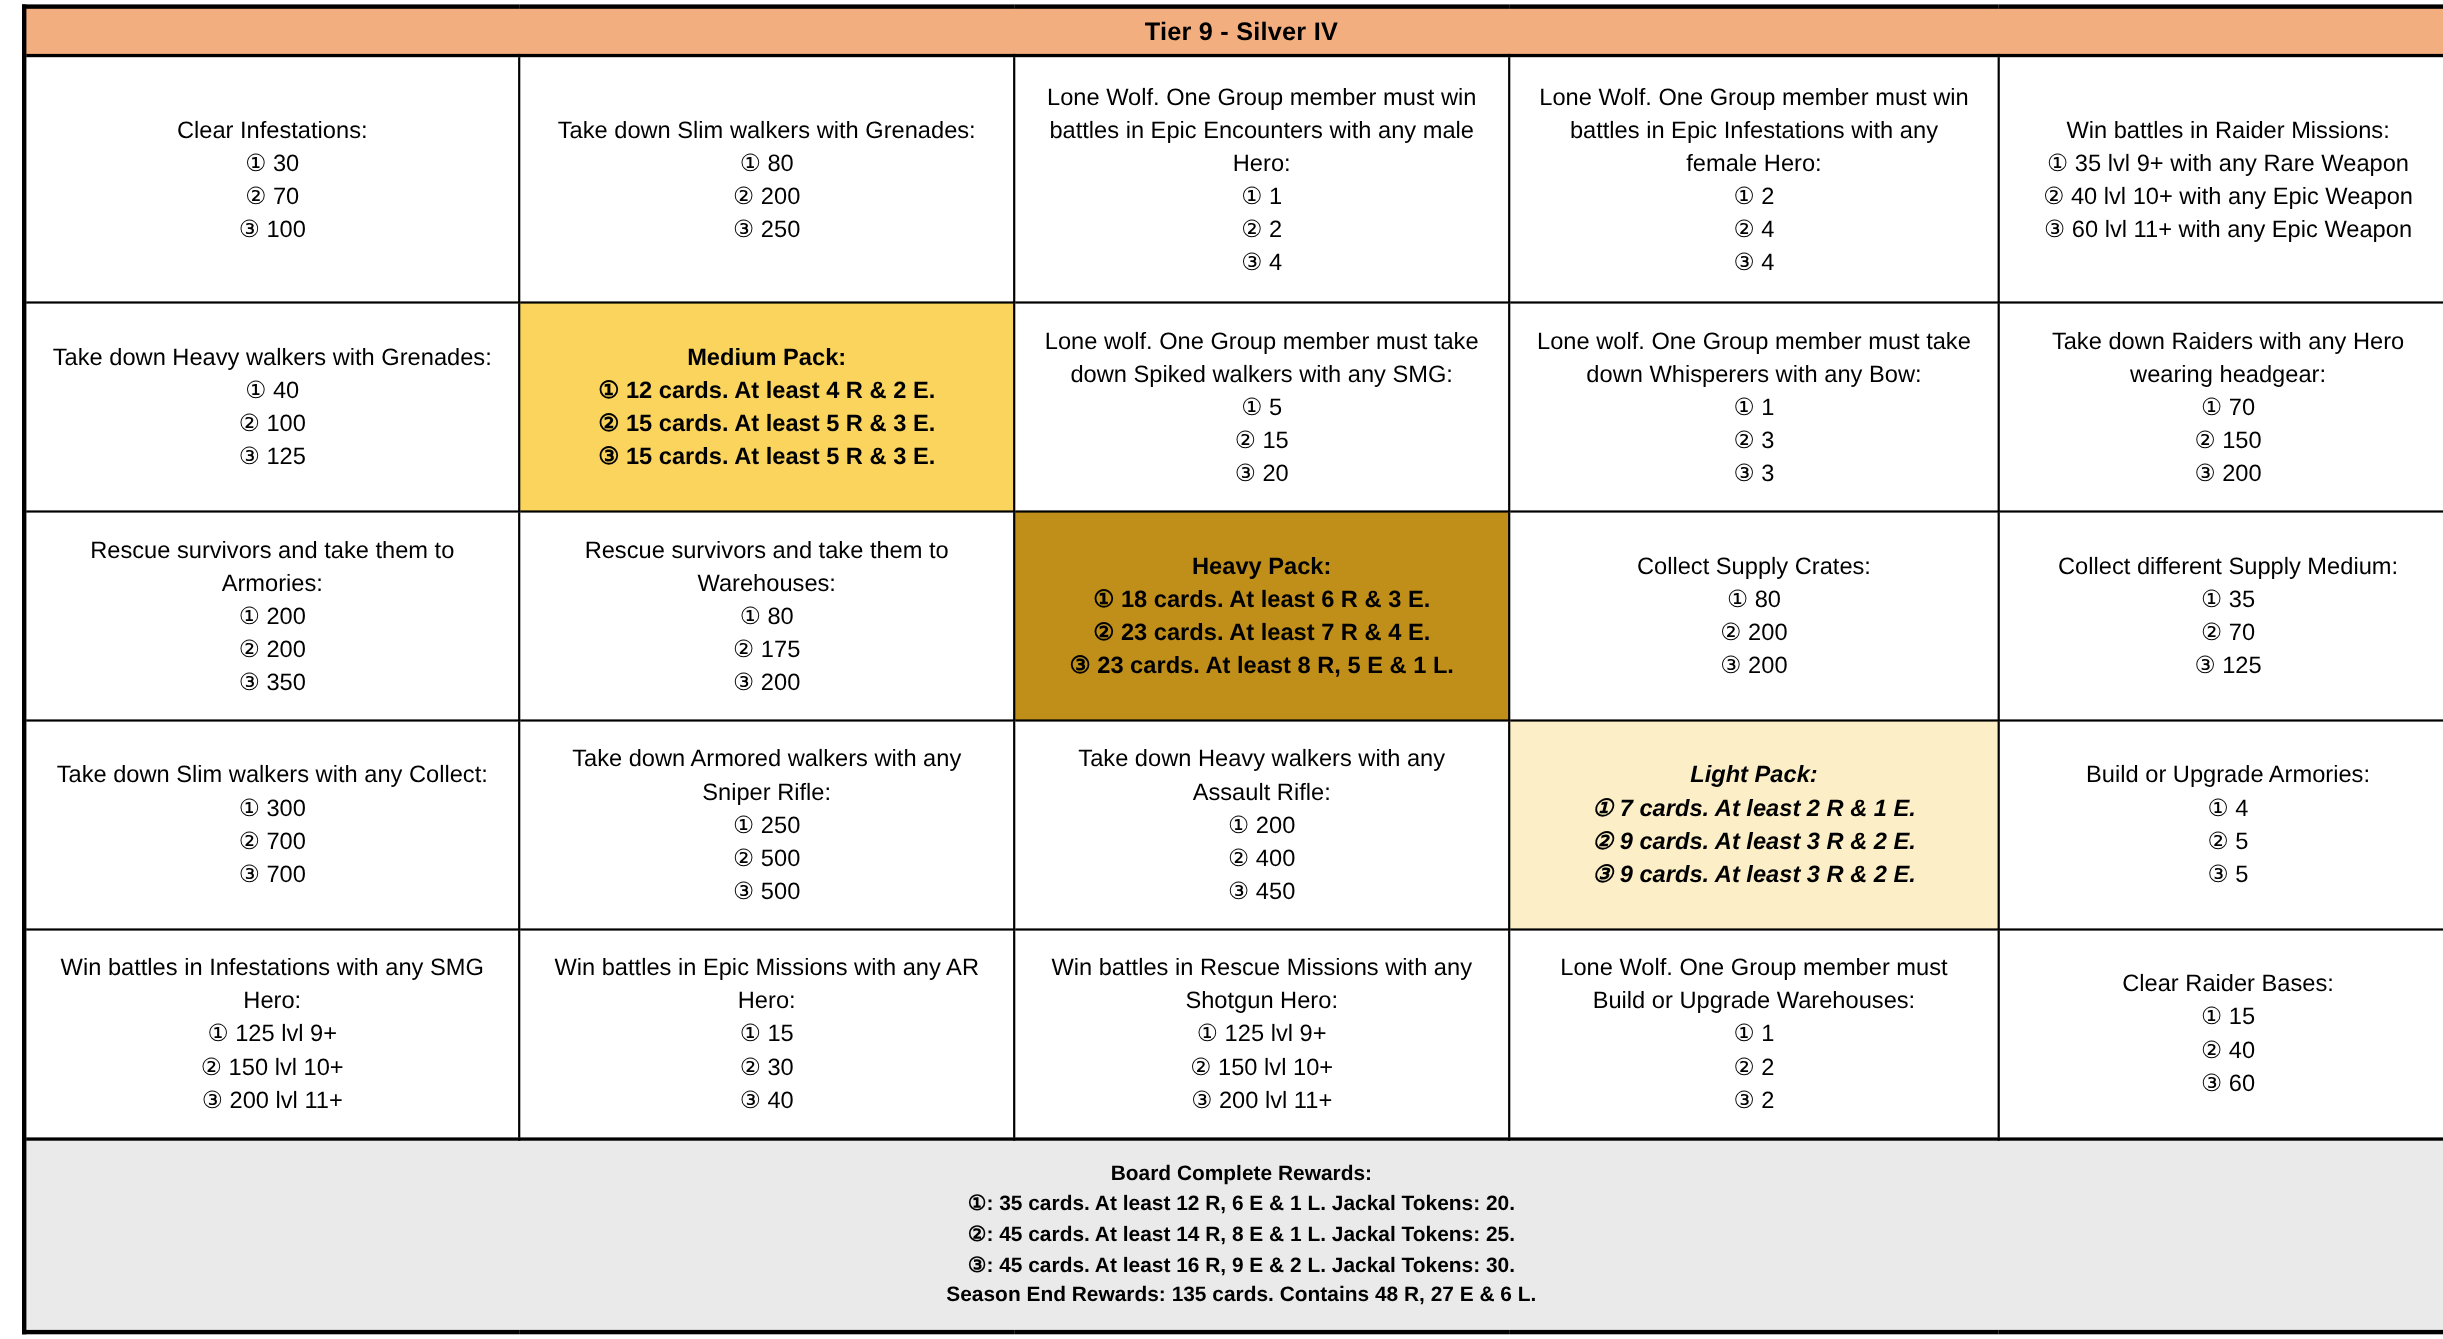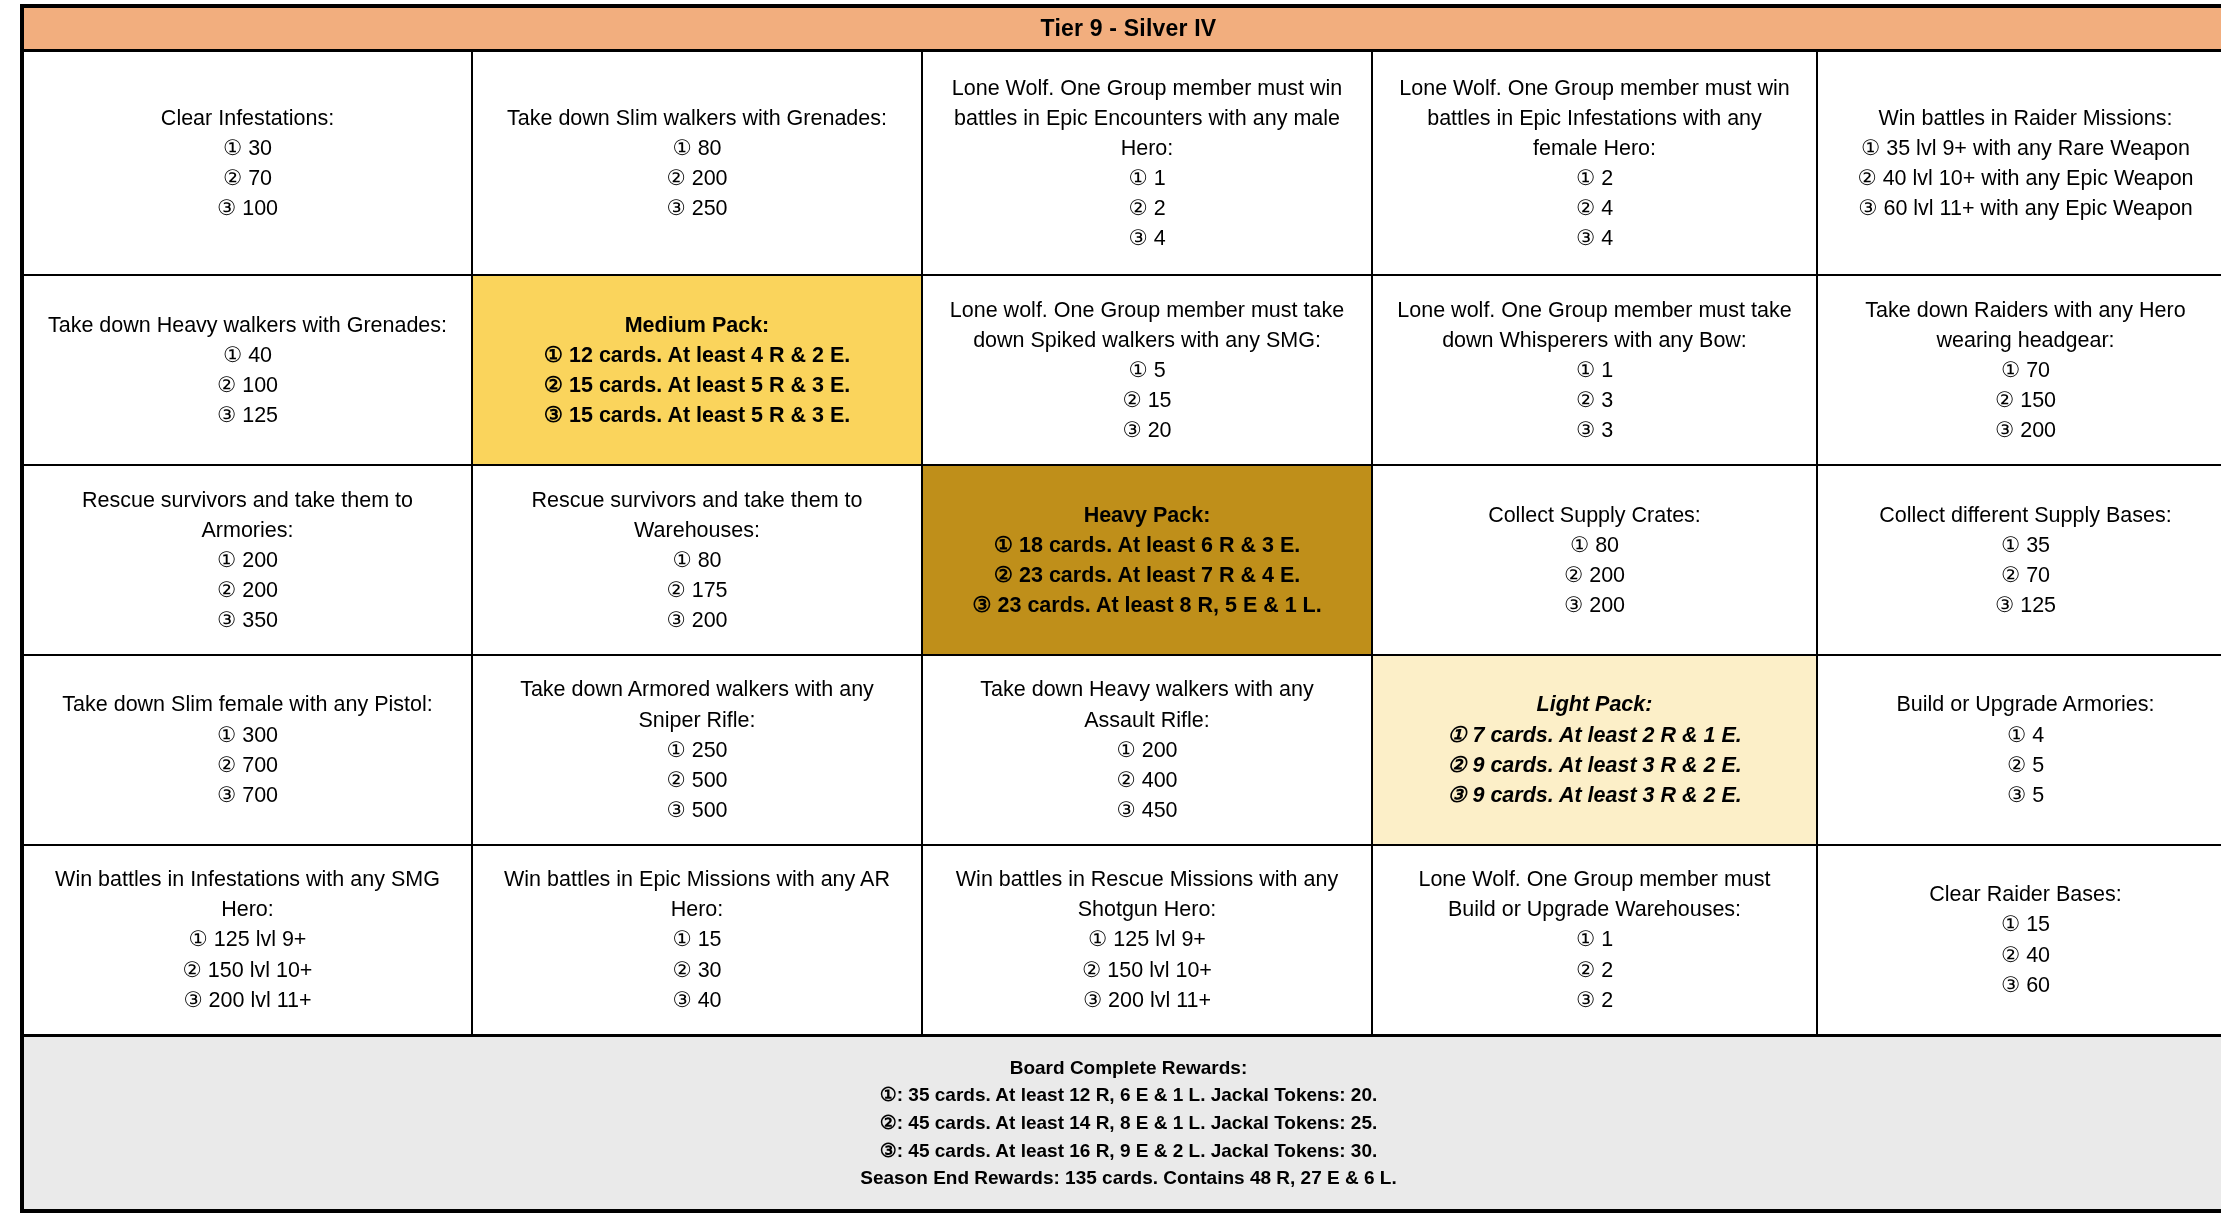--- a/index.html
+++ b/index.html
@@ -188,29 +188,29 @@
             <span class="task-line">② 23 cards. At least 7 R &amp; 4 E.</span>
             <span class="task-line">③ 23 cards. At least 8 R, 5 E &amp; 1 L.</span>
           </td>
           <td class="task-cell">
             <span class="task-title">Collect Supply Crates:</span>
             <span class="task-line">① 80</span>
             <span class="task-line">② 200</span>
             <span class="task-line">③ 200</span>
           </td>
           <td class="task-cell">
-            <span class="task-title">Collect different Supply Bases:</span>
+            <span class="task-title">Collect different Supply Medium:</span>
             <span class="task-line">① 35</span>
             <span class="task-line">② 70</span>
             <span class="task-line">③ 125</span>
           </td>
         </tr>
         <tr>
           <td class="task-cell">
-            <span class="task-title">Take down Slim female with any Pistol:</span>
+            <span class="task-title">Take down Slim walkers with any Collect:</span>
             <span class="task-line">① 300</span>
             <span class="task-line">② 700</span>
             <span class="task-line">③ 700</span>
           </td>
           <td class="task-cell">
             <span class="task-title">Take down Armored walkers with any Sniper Rifle:</span>
             <span class="task-line">① 250</span>
             <span class="task-line">② 500</span>
             <span class="task-line">③ 500</span>
           </td>

